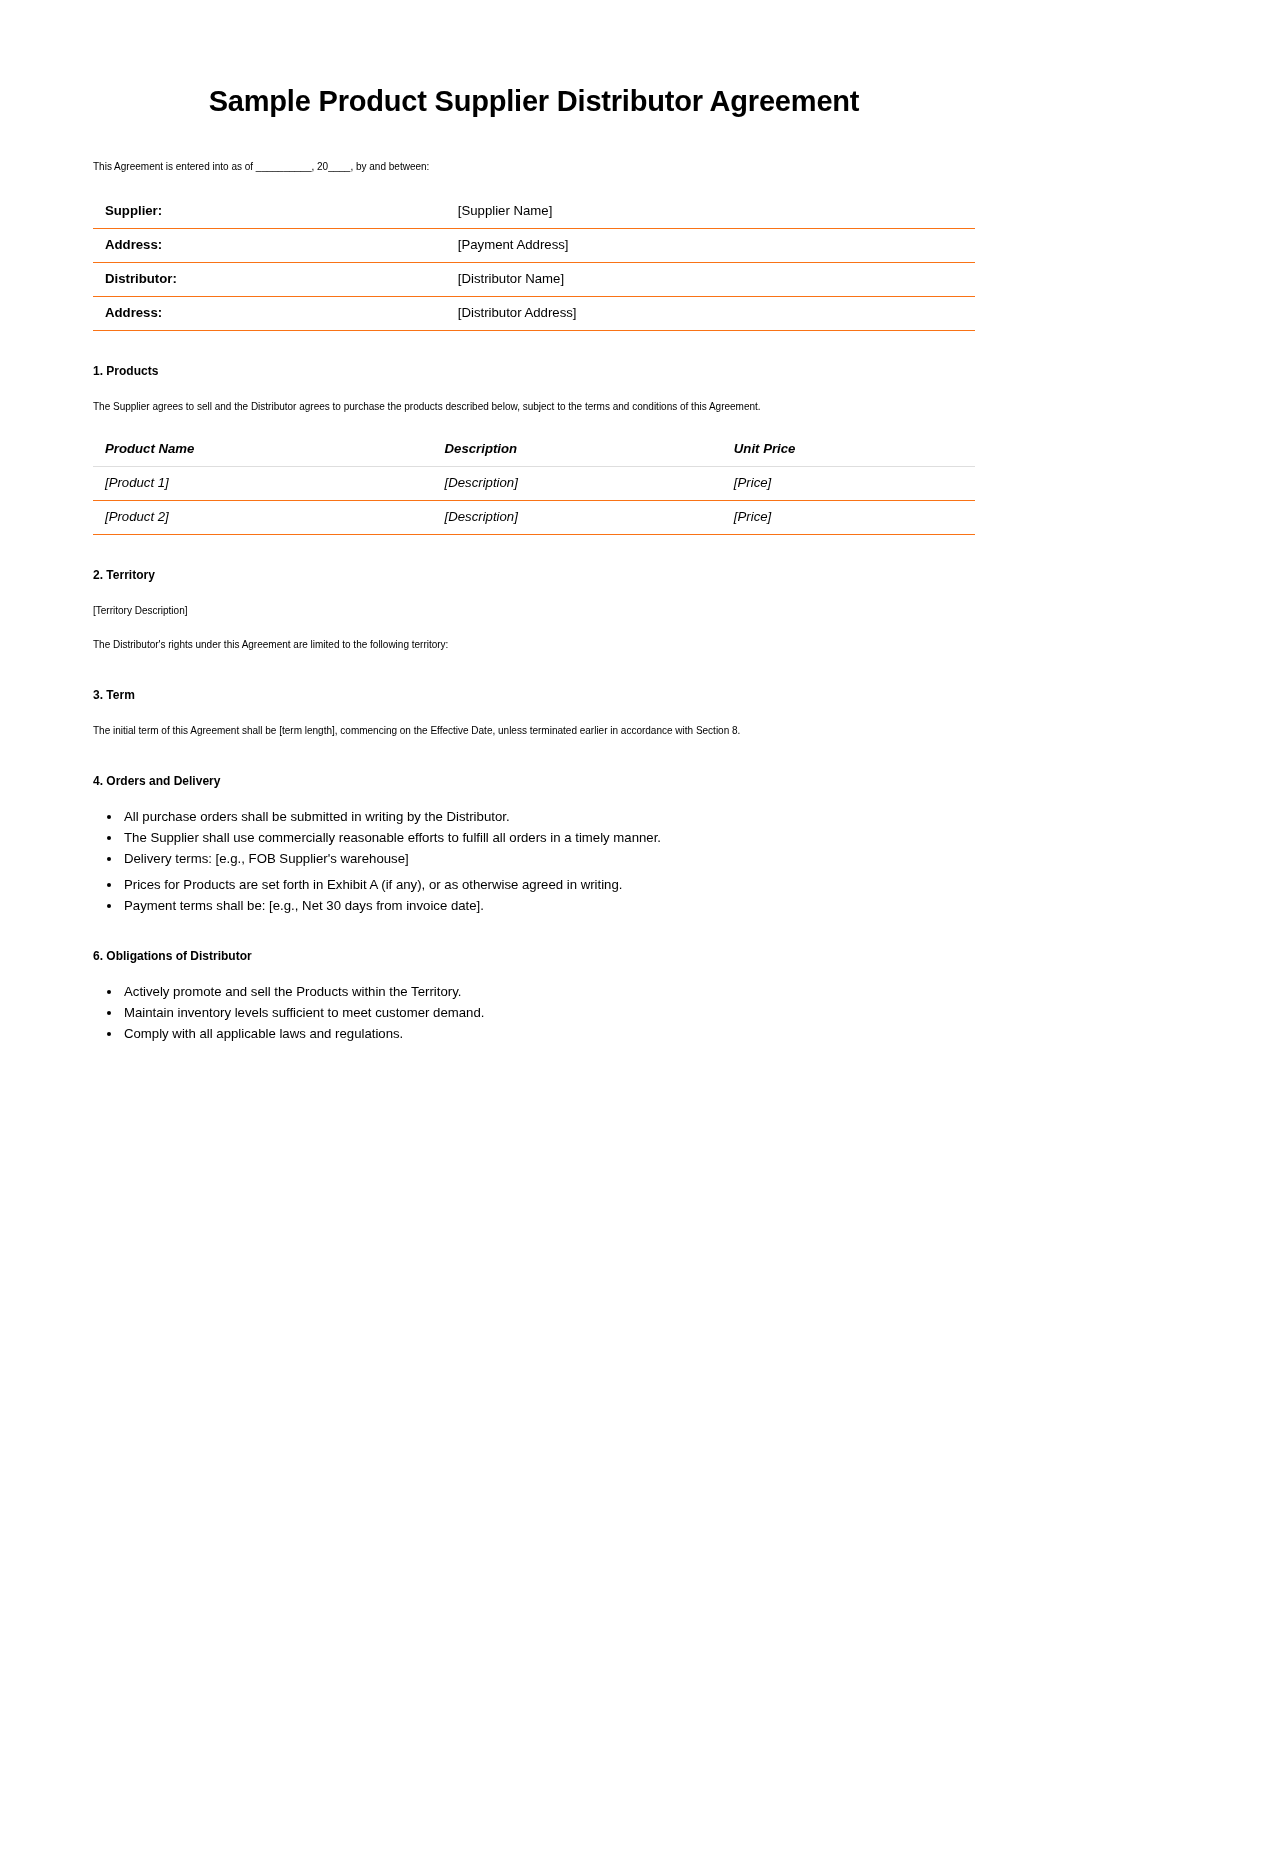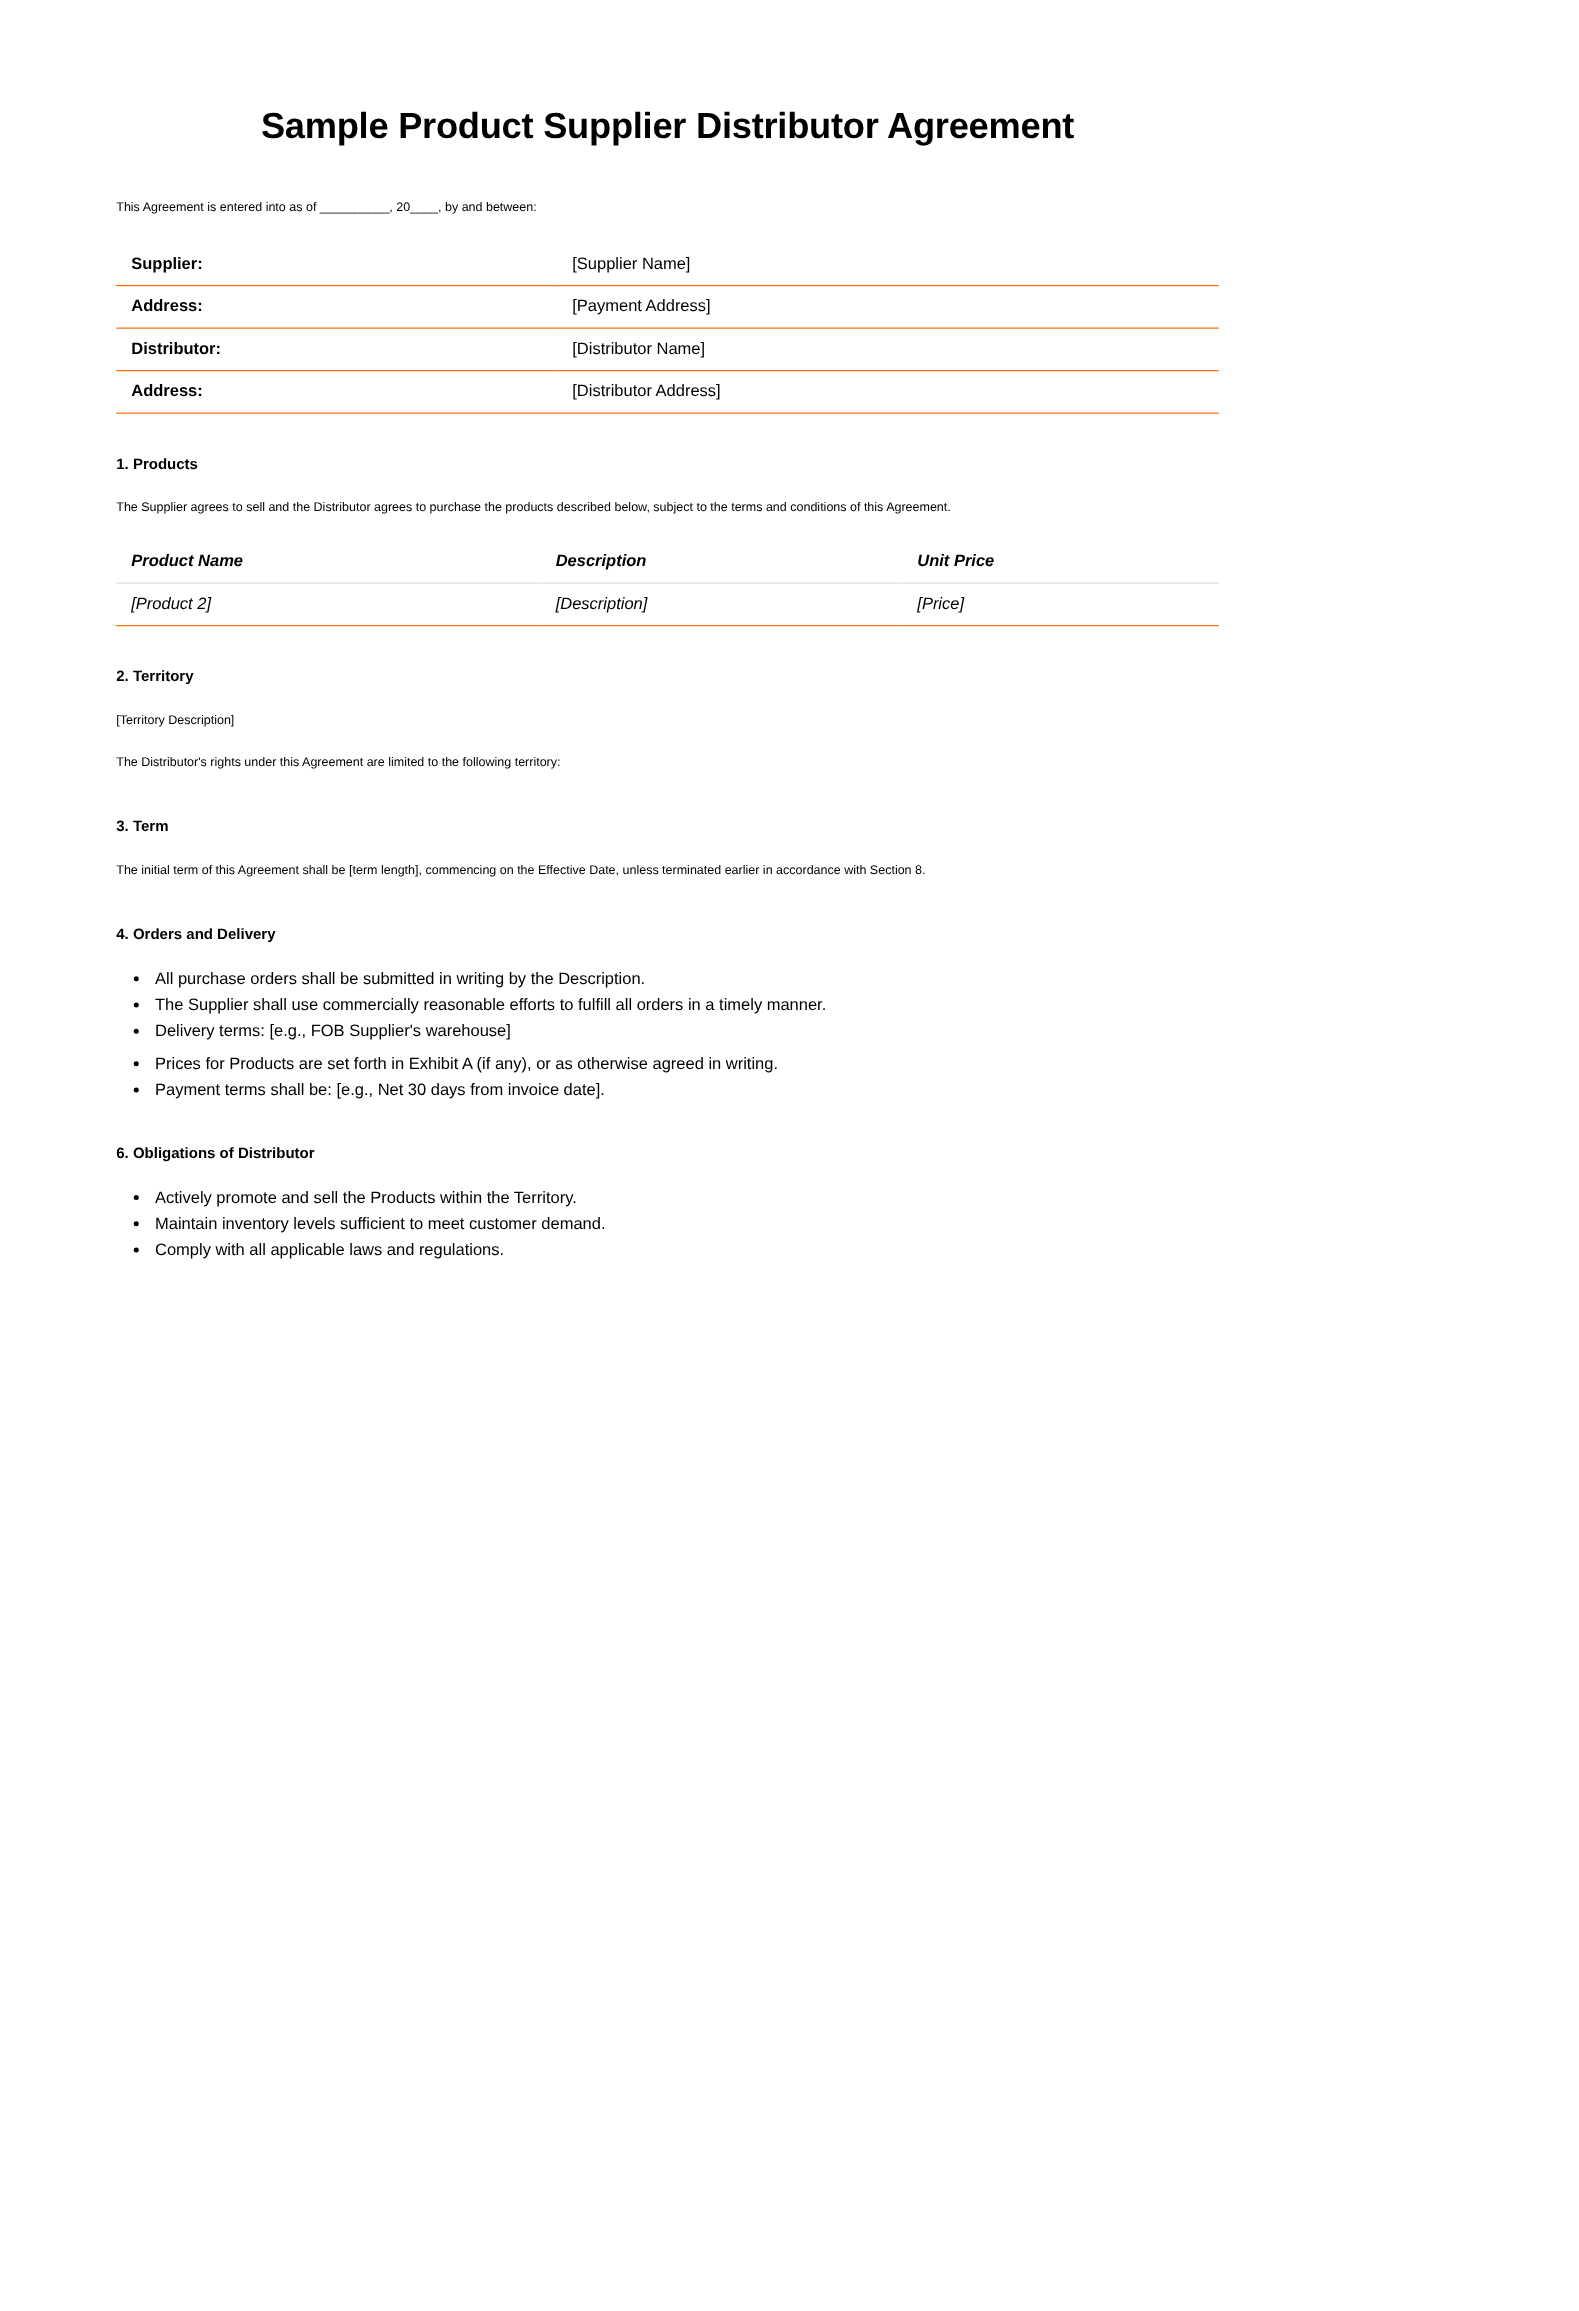--- a/index.html
+++ b/index.html
@@ -144,37 +144,42 @@
     <table class="products-table">
       <thead>
         <tr>
           <th class="c1">Product Name</th>
           <th class="c2">Description</th>
           <th class="c3">Unit Price</th>
         </tr>
       </thead>
       <tbody>
         <tr>
+          <td class="c1">[Product 1]</td>
+          <td class="c2">[Description]</td>
+          <td class="c3">[Price]</td>
+        </tr>
+        <tr>
           <td class="c1">[Product 2]</td>
           <td class="c2">[Description]</td>
           <td class="c3">[Price]</td>
         </tr>
       </tbody>
     </table>
 
     <h2 class="section-heading">2. Territory</h2>
     <p class="para">[Territory Description]</p>
     <p class="para tight">The Distributor's rights under this Agreement are limited to the following territory:</p>
 
     <h2 class="section-heading">3. Term</h2>
     <p class="para">The initial term of this Agreement shall be [term length], commencing on the Effective Date, unless terminated earlier in accordance with Section 8.</p>
 
     <h2 class="section-heading">4. Orders and Delivery</h2>
     <ul class="bullets">
-      <li>All purchase orders shall be submitted in writing by the Description.</li>
+      <li>All purchase orders shall be submitted in writing by the Distributor.</li>
       <li>The Supplier shall use commercially reasonable efforts to fulfill all orders in a timely manner.</li>
       <li>Delivery terms: [e.g., FOB Supplier's warehouse]</li>
     </ul>
 
     <ul class="bullets">
       <li>Prices for Products are set forth in Exhibit A (if any), or as otherwise agreed in writing.</li>
       <li>Payment terms shall be: [e.g., Net 30 days from invoice date].</li>
     </ul>
 
     <h2 class="section-heading">6. Obligations of Distributor</h2>

